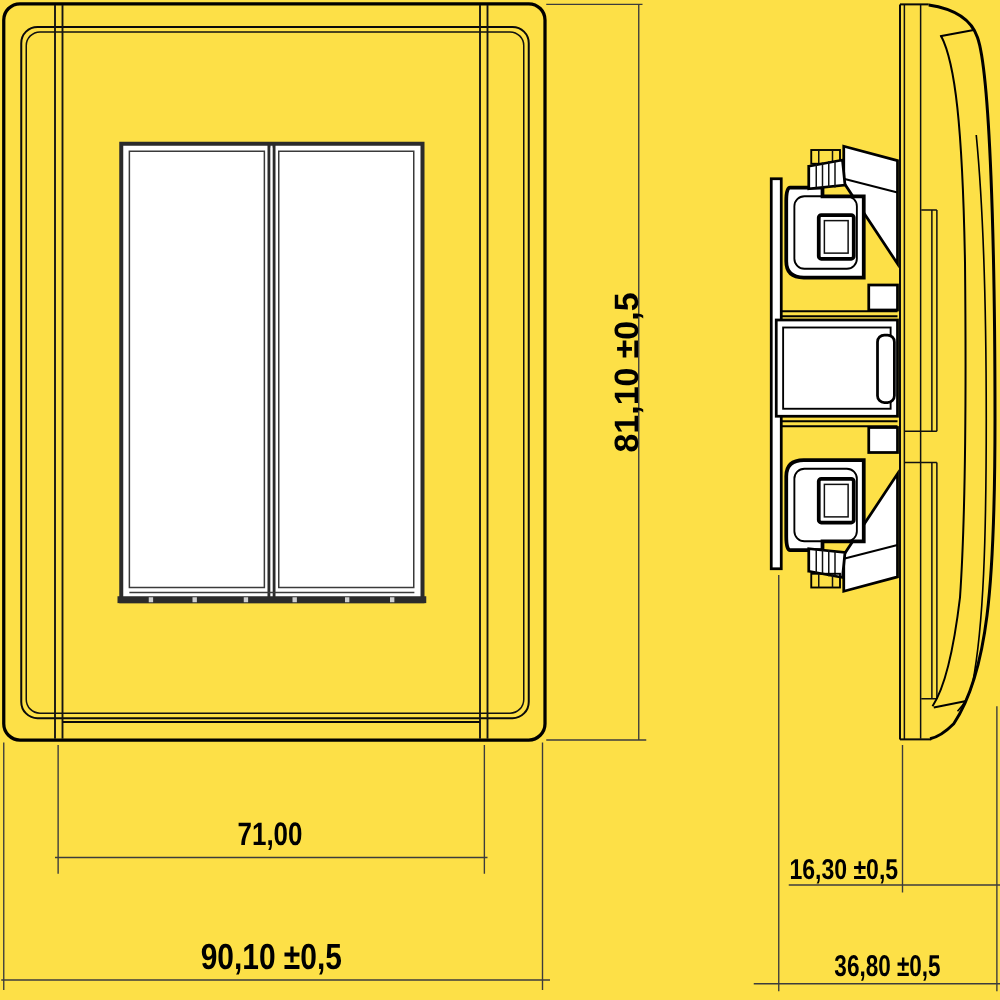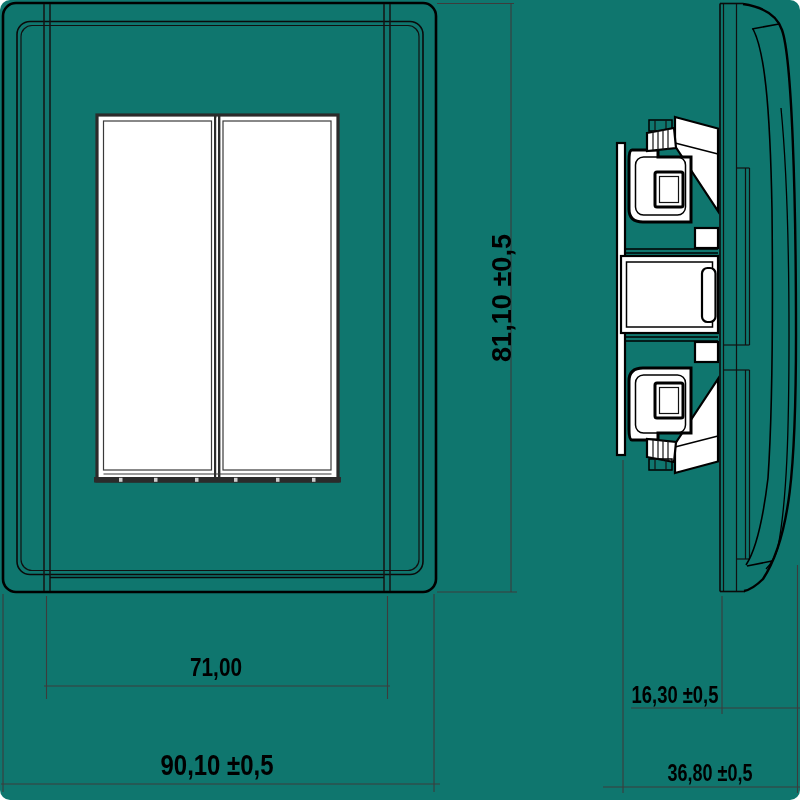--- a/index.html
+++ b/index.html
@@ -1,17 +1,17 @@
 <!DOCTYPE html>
 <html><head>
 <meta charset="utf-8">
 <style>
   html,body{margin:0;padding:0;background:#fff;}
-  #canvas{position:relative;width:800px;height:800px;background:#0f766e;overflow:hidden;
-          font-family:"Liberation Sans",sans-serif;border-radius:10px;}
+  #canvas{position:relative;width:800px;height:800px;background:#fde047;overflow:hidden;
+          font-family:"Liberation Sans",sans-serif;}
   svg{display:block;}
   
   .ol   {stroke:#000;stroke-width:2.6;fill:none;stroke-linejoin:round;}
   .ol2  {stroke:#0a0a0a;stroke-width:1.6;fill:none;stroke-linejoin:round;}
   .thin {stroke:#111;stroke-width:1.2;fill:none;}
   .seam {stroke:#141414;stroke-width:1.5;fill:none;}
   .rk   {stroke:#2b2b2b;stroke-width:3.2;fill:#fff;stroke-linejoin:miter;}
   .rkb  {stroke:#2b2b2b;stroke-width:2.4;fill:none;}
   .rkt  {stroke:#3a3a3a;stroke-width:1.2;fill:none;}
   .mech {stroke:#000;stroke-width:2.2;fill:#fff;stroke-linejoin:miter;}

